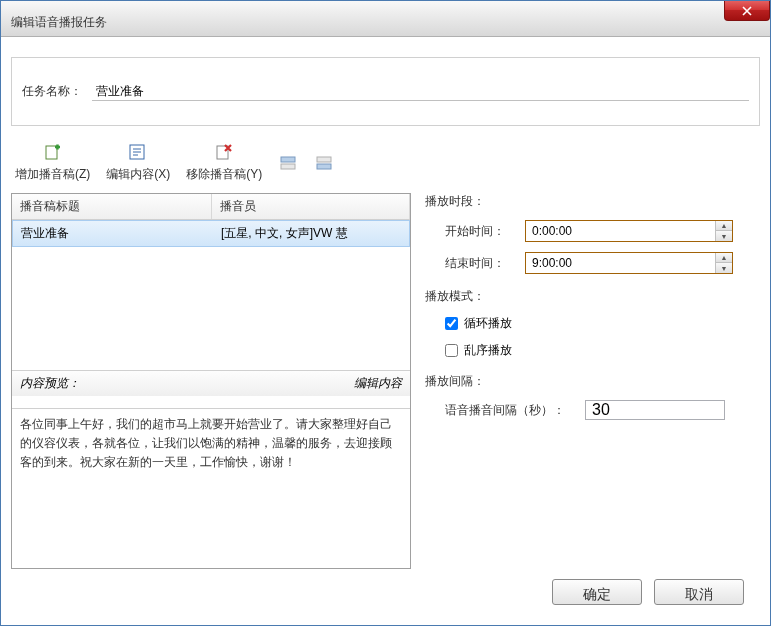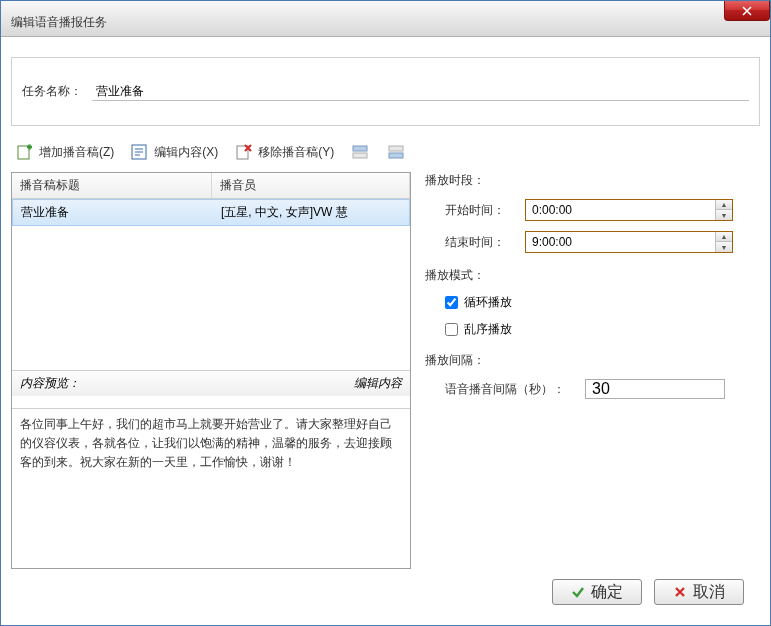--- a/index.html
+++ b/index.html
@@ -78,20 +78,21 @@
   padding: 4px 0;
   margin-bottom: 4px;
 }
 .tool-btn {
   display: flex;
   align-items: center;
   gap: 4px;
   padding: 2px 4px;
   cursor: pointer;
   color: #333;
+  flex-direction: column;
 }
 .tool-icon { width: 20px; height: 20px; display: inline-flex; align-items: center; justify-content: center; }
 .main-area {
   flex: 1;
   display: flex;
   gap: 8px;
   min-height: 0;
 }
 .left-panel {
   width: 400px;
@@ -217,23 +218,24 @@
   min-width: 90px;
   height: 26px;
   border: 1px solid #8a8a8a;
   border-radius: 3px;
   background: linear-gradient(to bottom, #fdfdfd, #e4e4e4);
   display: flex;
   align-items: center;
   justify-content: center;
   gap: 6px;
   cursor: pointer;
-  font-size: 16px;
+  font-size: 14px;
   font-family: inherit;
   color: #333;
+  flex-direction: column;
 }
 </style>
 </head>
 <body>
 
 <div class="window">
   <div class="titlebar">
     <span class="title">编辑语音播报任务</span>
     <div class="close-btn">
       <svg viewBox="0 0 10 10">

